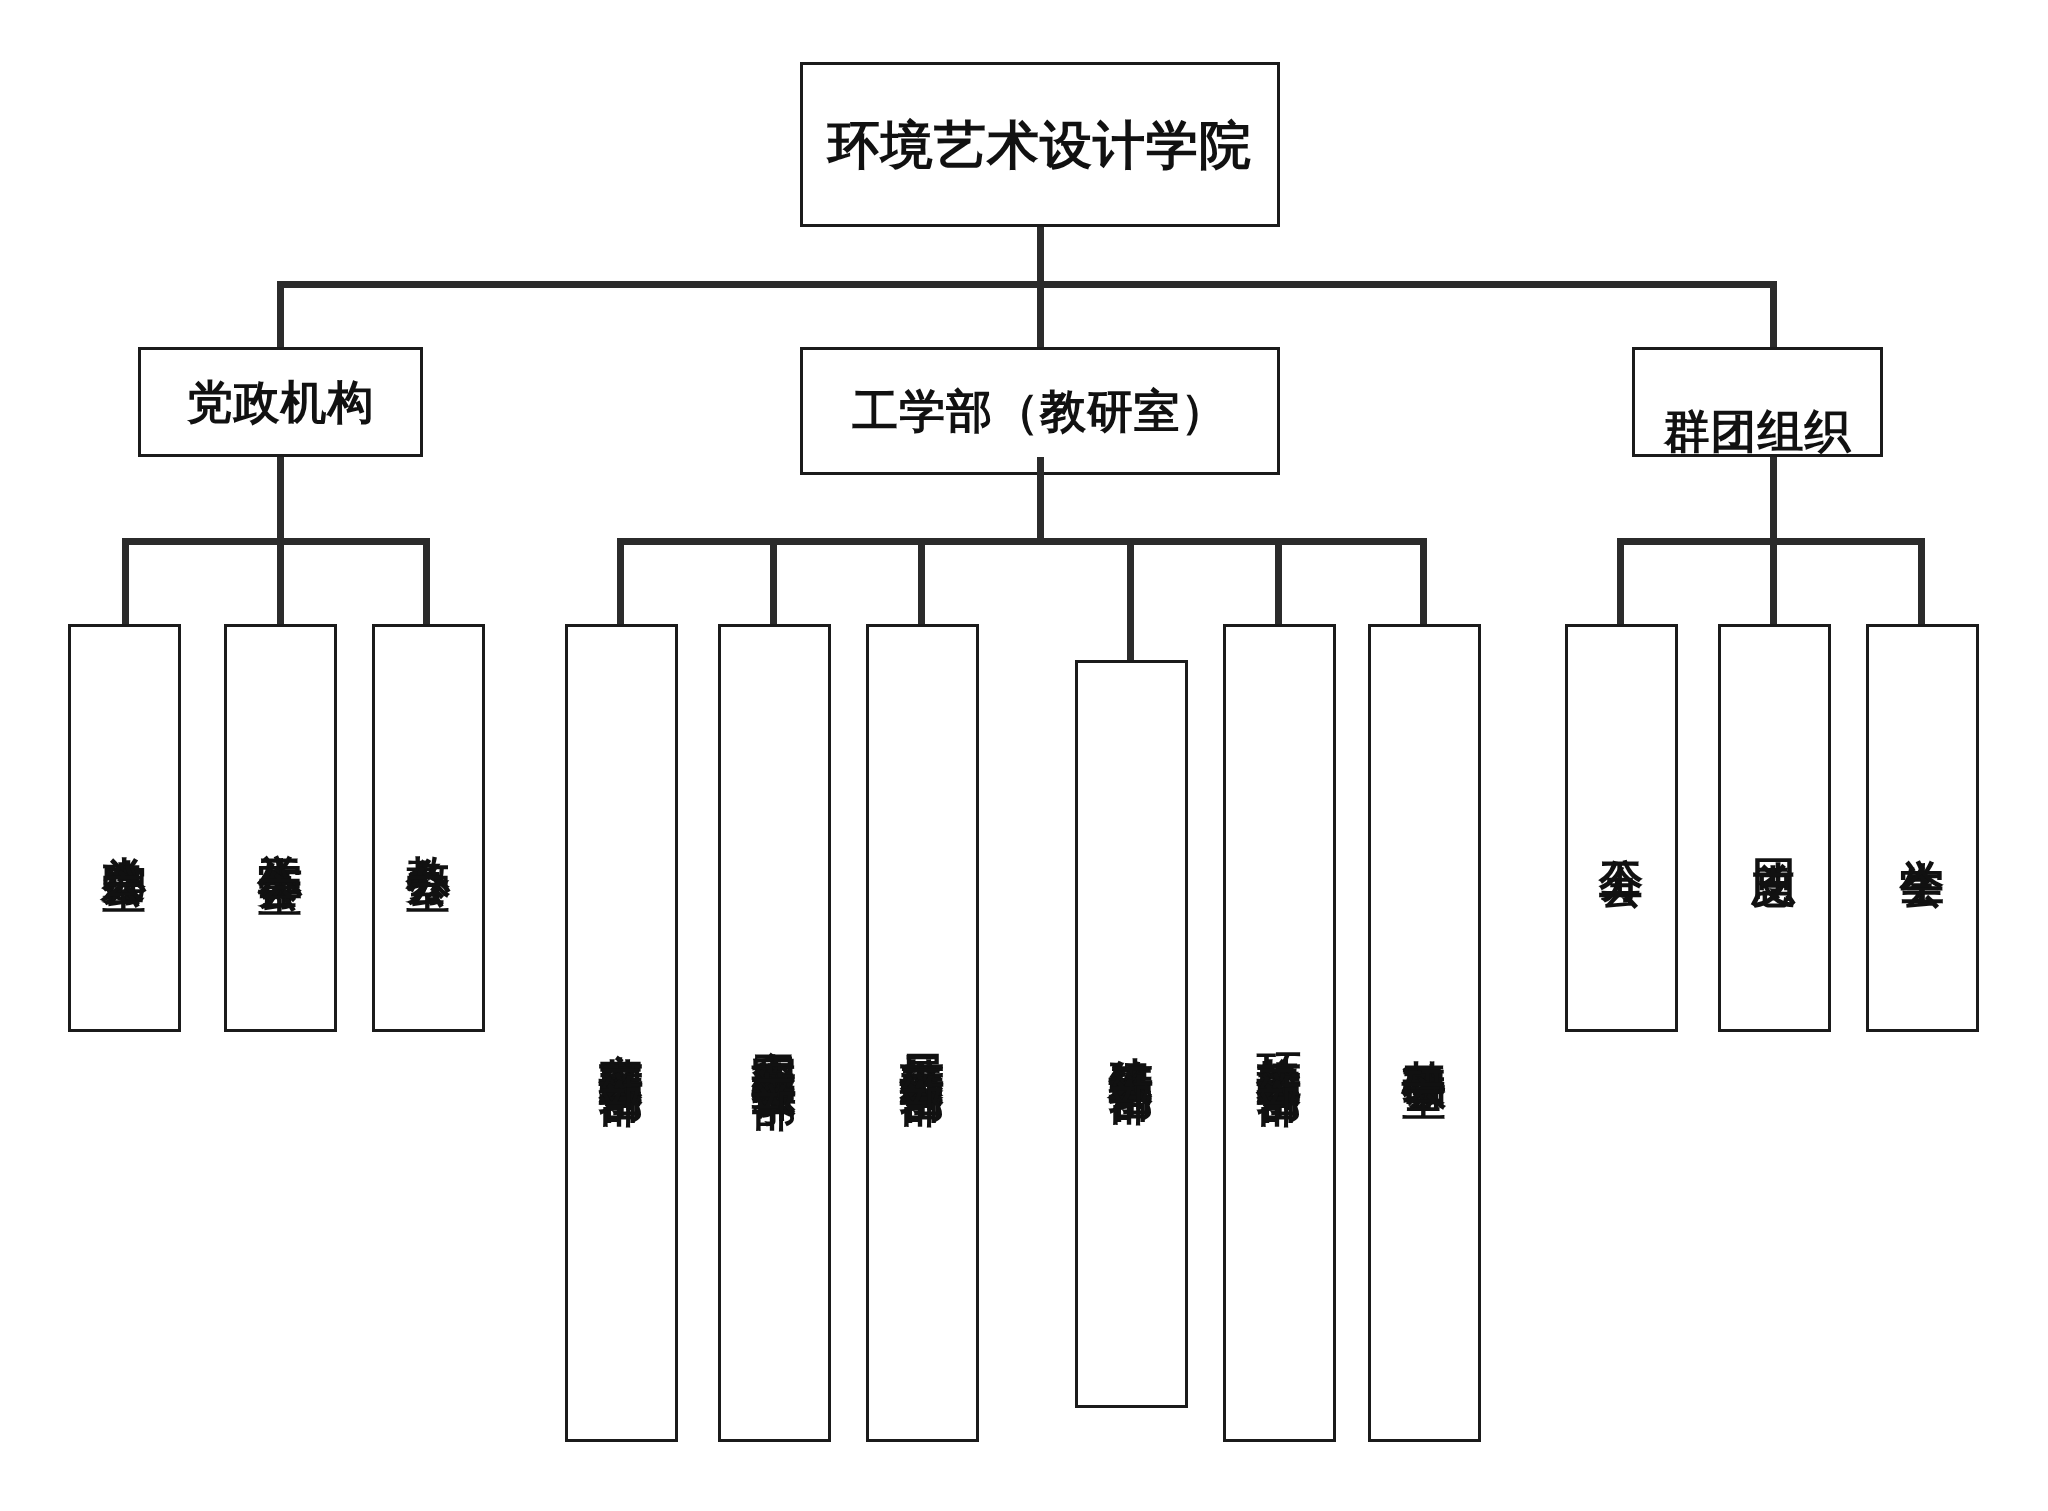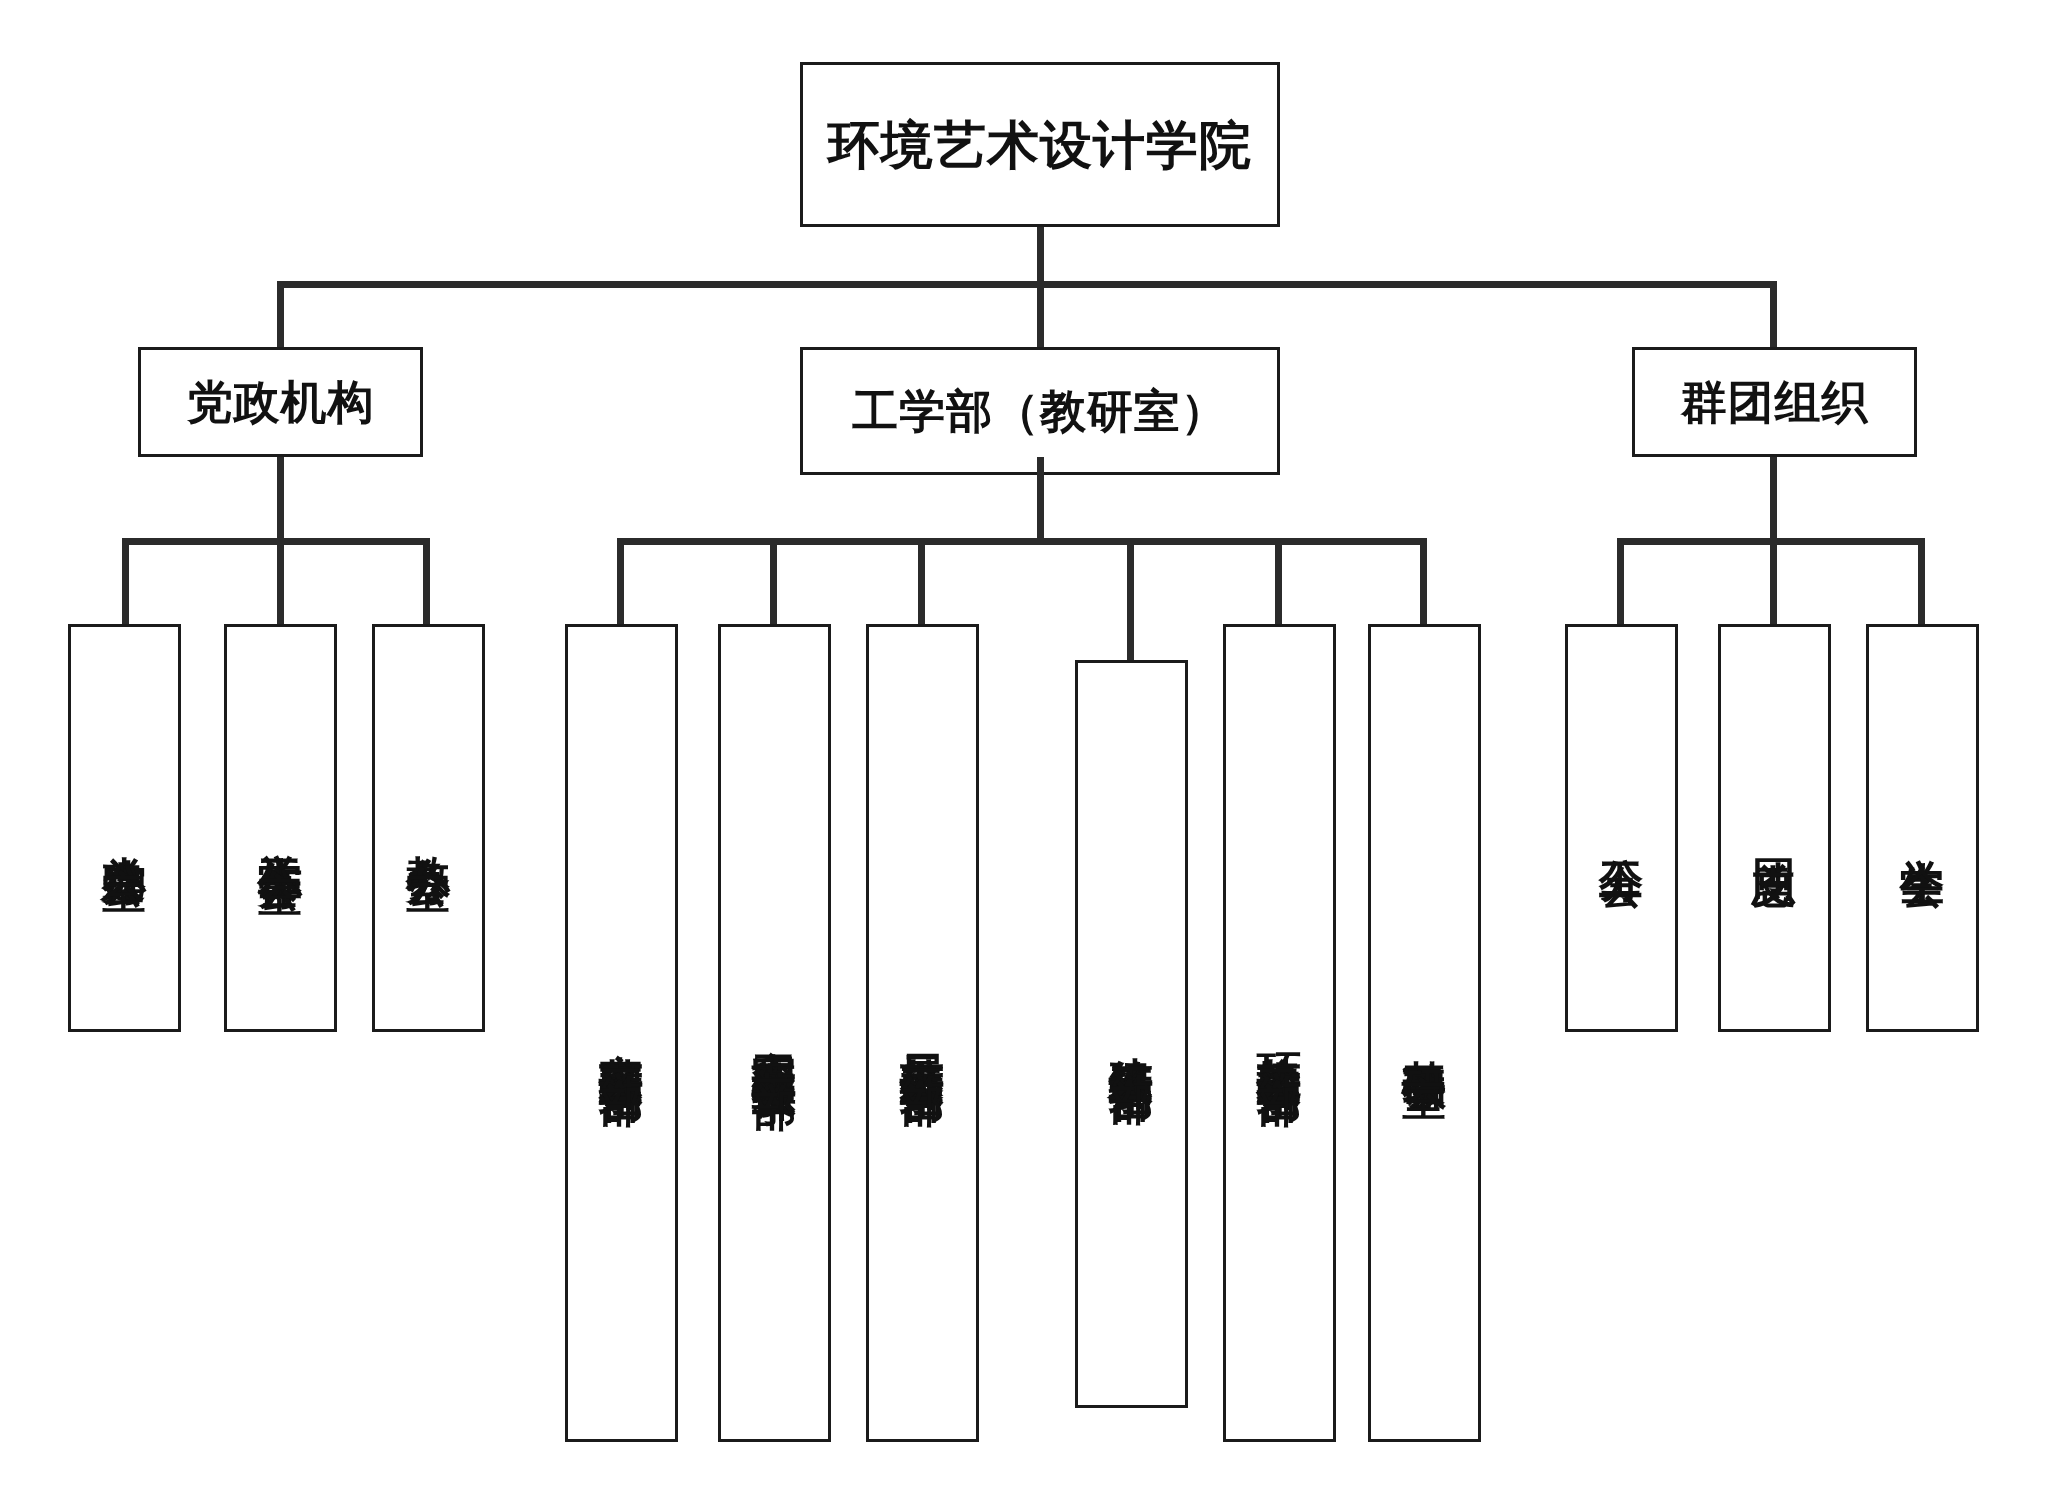--- a/index.html
+++ b/index.html
@@ -129,21 +129,21 @@
   <div class="node vertical level-leaf" style="left:1075px; top:660px; width:113px; height:748px;">
     <span class="node-label">建筑设计工学结合部</span>
   </div>
   <div class="node vertical level-leaf" style="left:1223px; top:624px; width:113px; height:818px;">
     <span class="node-label">环境艺术设计工学结合部</span>
   </div>
   <div class="node vertical level-leaf" style="left:1368px; top:624px; width:113px; height:818px;">
     <span class="node-label">基础课教研室</span>
   </div>
 
-  <div class="node horizontal level-branch" style="left:1632px; top:347px; width:285px; height:110px;">
+  <div class="node horizontal level-branch" style="left:1632px; top:347px; width:251px; height:110px;align-items:flex-end;">
     <span class="node-label">群团组织</span>
   </div>
   <div class="conn v" style="left:1770px; top:457px; width:7px; height:84px;"></div>
   <div class="conn h" style="left:1617px; top:538px; width:308px; height:7px;"></div>
   <div class="conn v" style="left:1617px; top:538px; width:7px; height:88px;"></div>
   <div class="conn v" style="left:1770px; top:538px; width:7px; height:88px;"></div>
   <div class="conn v" style="left:1918px; top:538px; width:7px; height:88px;"></div>
 
   <div class="node vertical level-leaf" style="left:1565px; top:624px; width:113px; height:408px;">
     <span class="node-label">分工会</span>

